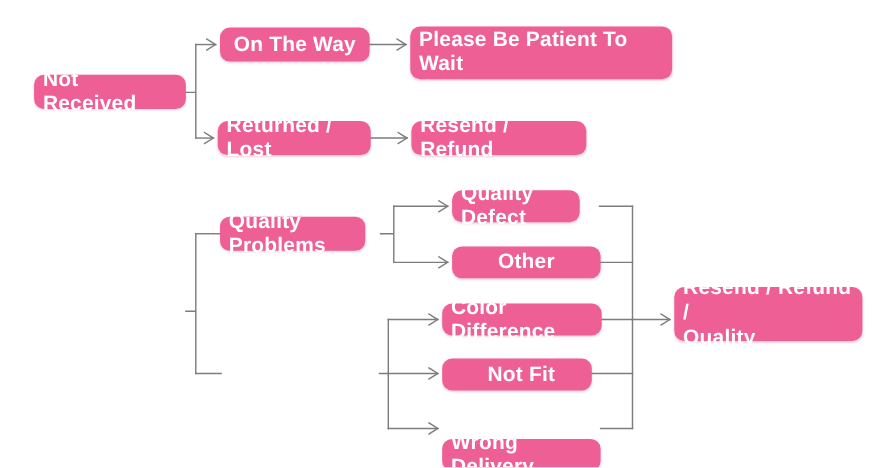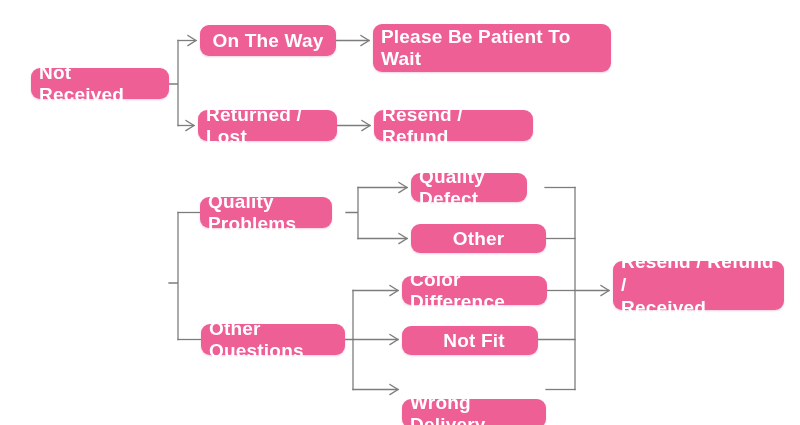--- a/index.html
+++ b/index.html
@@ -102,32 +102,31 @@
 
   <div class="node" style="left:373px; top:24px; width:238px; height:48px;">Please Be Patient To Wait</div>
 
   <div class="node" style="left:374px; top:110px; width:159px; height:31px;">Resend / Refund</div>
 
   <div class="node" style="left:198px; top:110px; width:139px; height:31px;">Returned / Lost</div>
 
 
   <div class="node" style="left:200px; top:197px; width:132px; height:31px;">Quality Problems</div>
 
-  <div class="node" style="left:201px; top:324px; width:144px; height:31px;">Other Questions</div>
 
   <div class="node" style="left:411px; top:173px; width:116px; height:29px;">Quality Defect</div>
 
   <div class="node" style="left:411px; top:224px; width:135px; height:29px;">Other</div>
 
   <div class="node" style="left:402px; top:276px; width:145px; height:29px;">Color Difference</div>
 
   <div class="node" style="left:402px; top:326px; width:136px; height:29px;padding-left:16px;">Not Fit</div>
 
   <div class="node" style="left:402px; top:375px; width:144px; height:29px;margin-top:24px;">Wrong Delivery</div>
 
   <div class="node two-line" style="left:613px; top:261px; width:171px; height:49px;">
     <span>
       <span>Resend / Refund /</span><br>
-      <span>Received</span>
+      <span>Quality</span>
     </span>
   </div>
 
 </div>
 
 </body></html>

